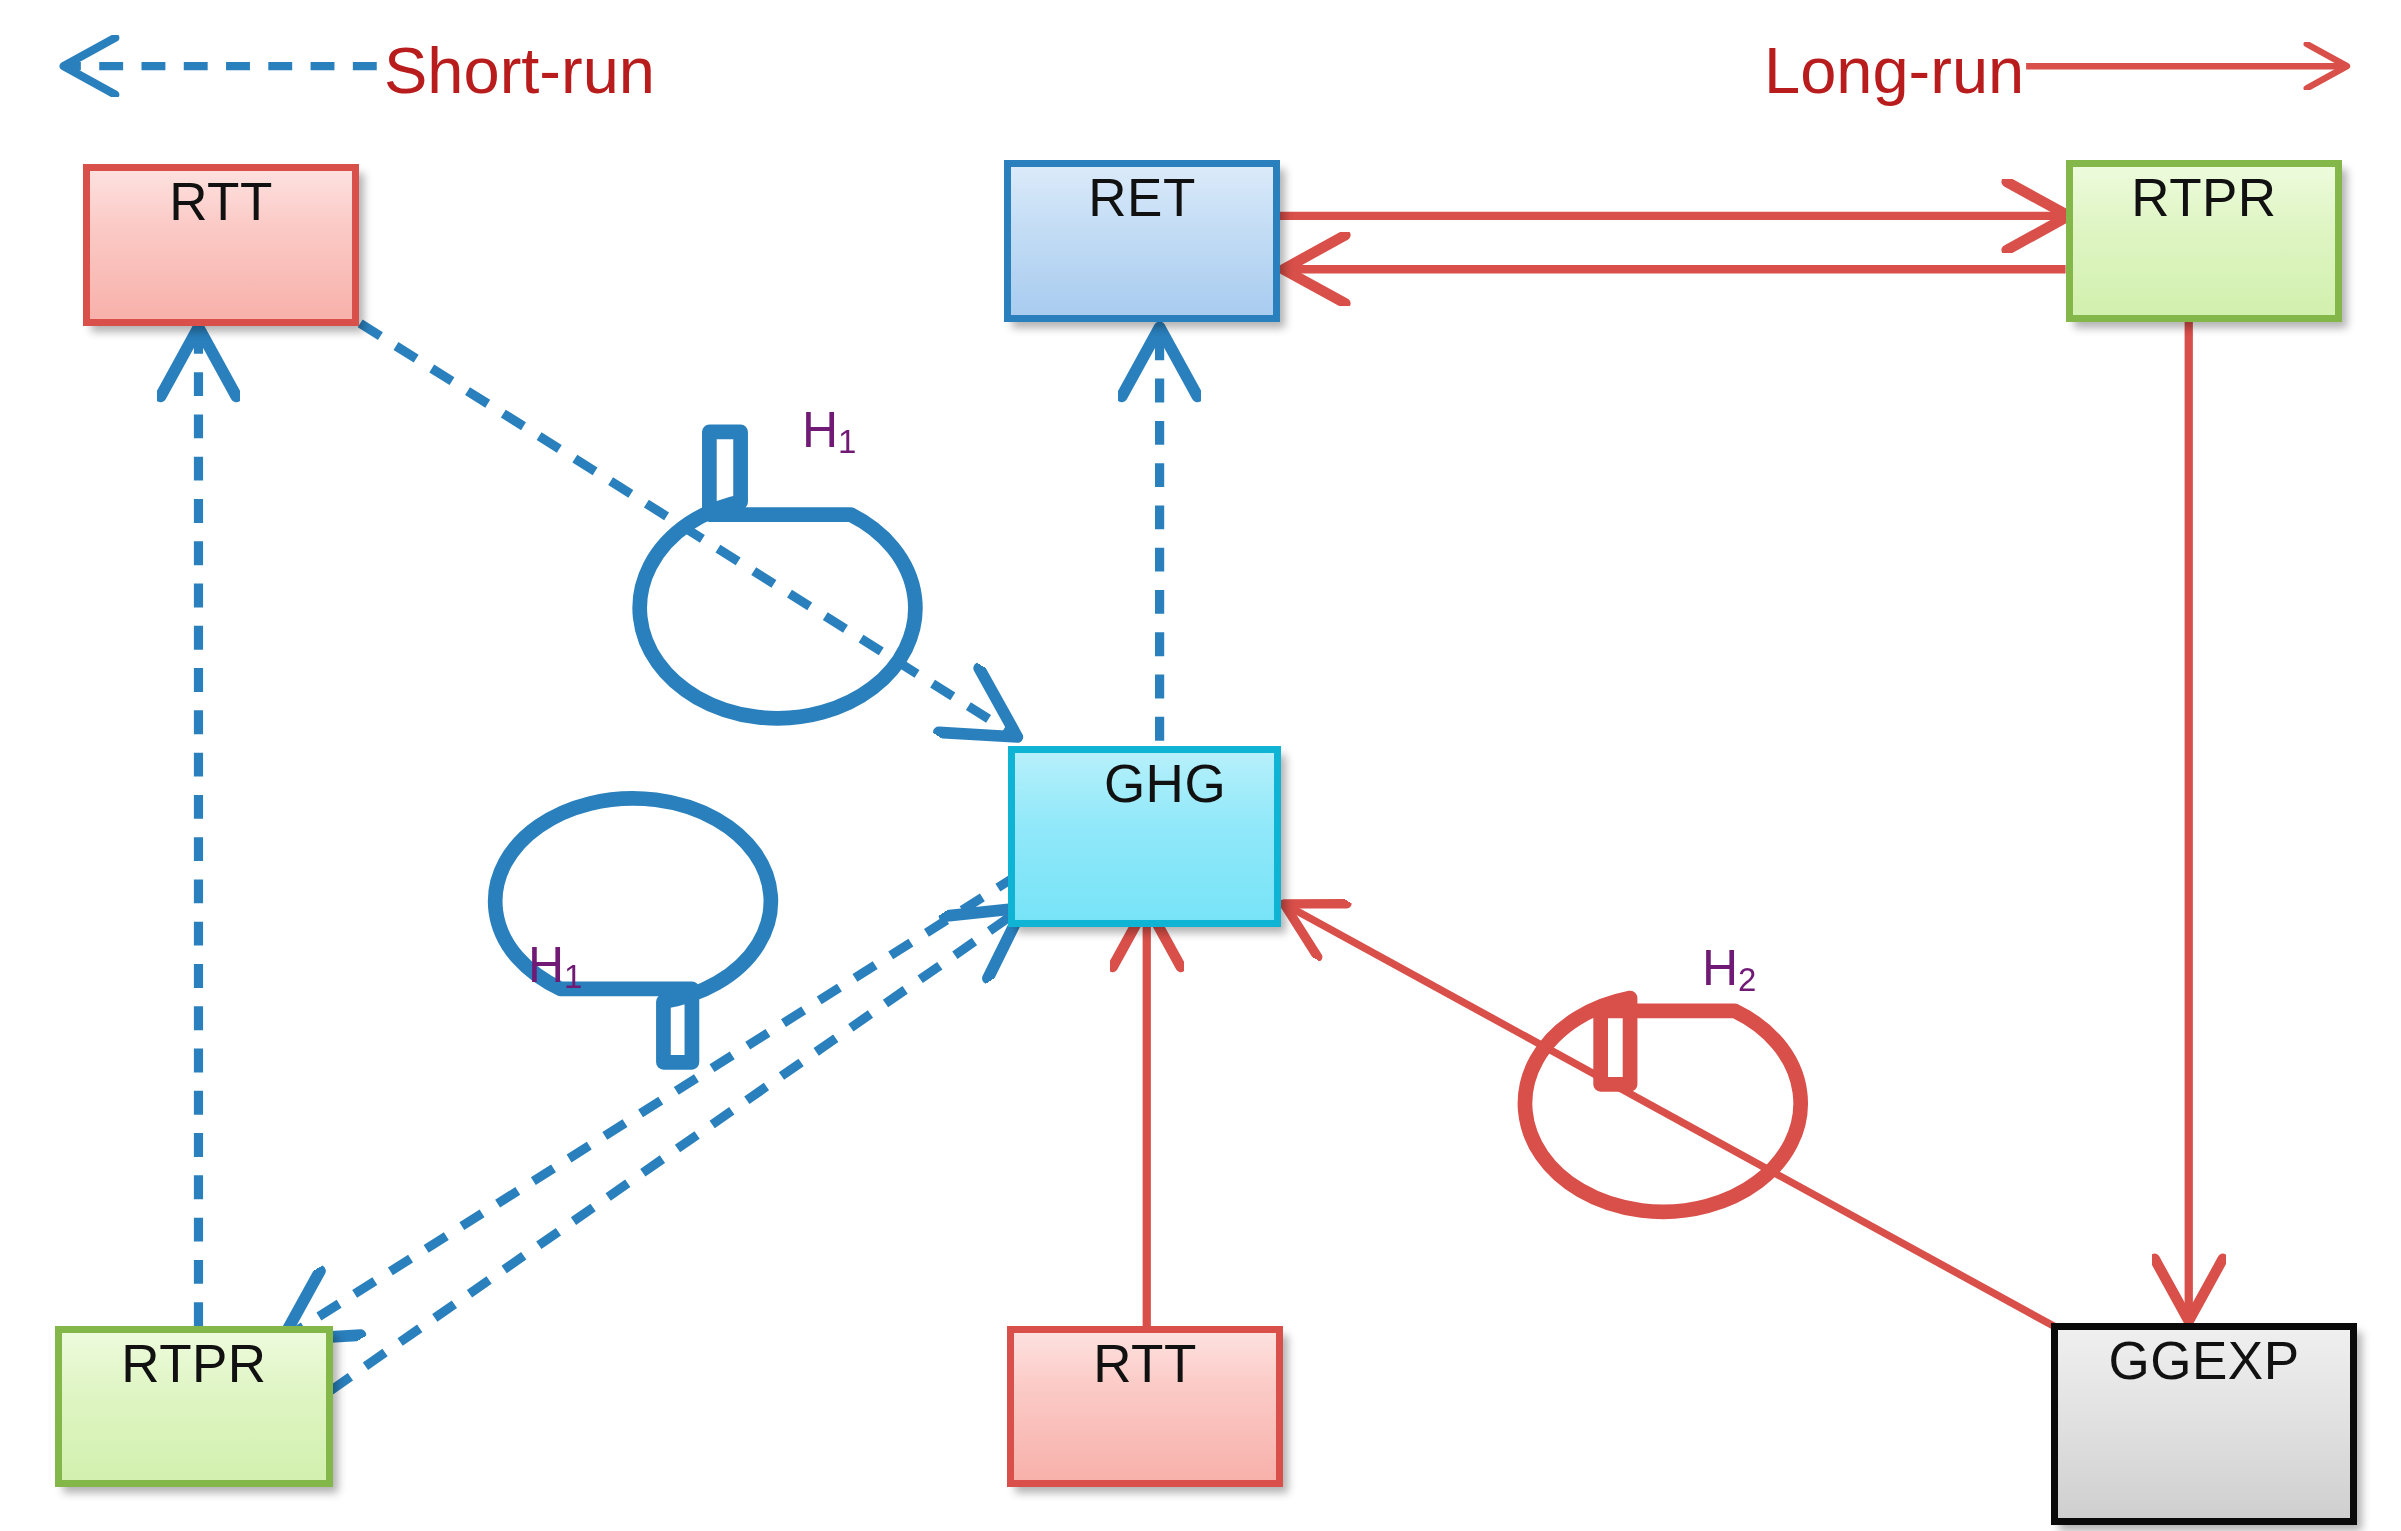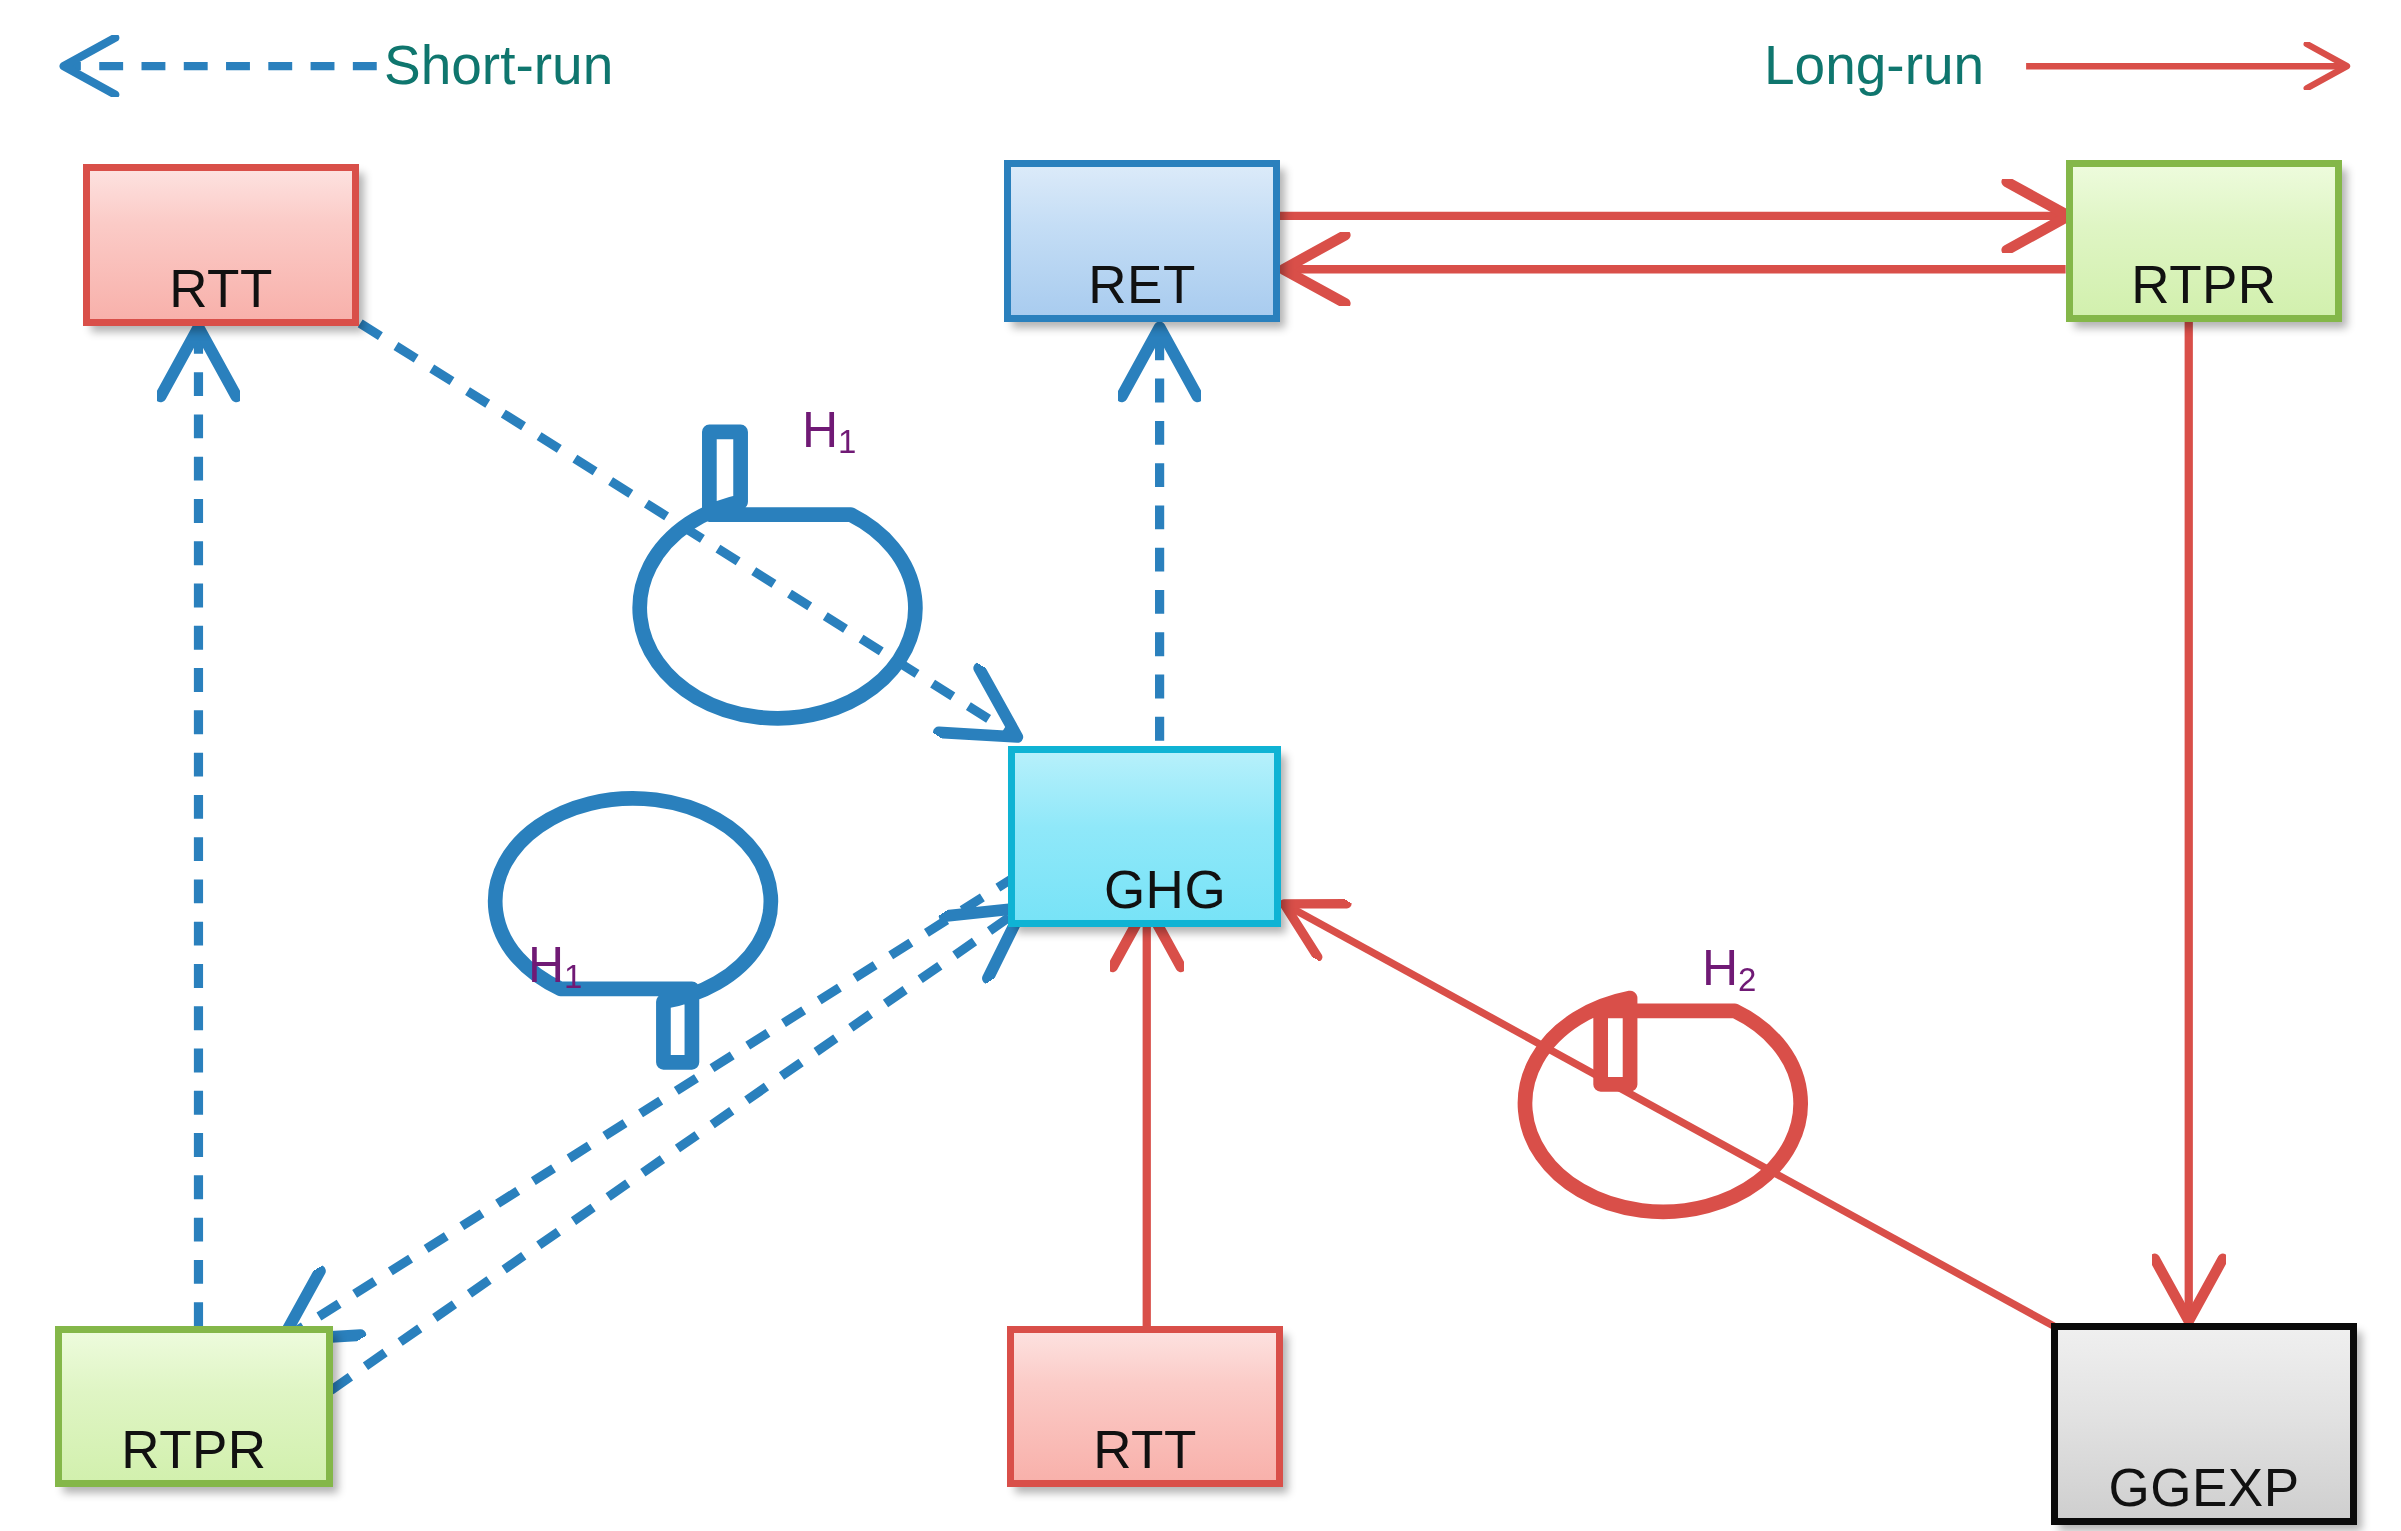--- a/index.html
+++ b/index.html
@@ -25,21 +25,21 @@
     position: absolute;
     left: 0; top: 0;
     width: 2401px;
     height: 1531px;
     overflow: visible;
   }
   .node {
     position: absolute;
     box-sizing: border-box;
     display: flex;
-    align-items: flex-end;
+    align-items: flex-start;
     justify-content: center;
     font-family: "Liberation Sans", sans-serif;
     font-size: 53px;
     color: #111111;
     letter-spacing: 0.5px;
     box-shadow: 6.4px 7.4px 8.3px -1.8px rgba(0,0,0,0.30);
   }
   .node-red {
     background: linear-gradient(to bottom, #fde1df 0%, #fbcbc7 35%, #f8b1ab 100%);
     border: 7.4px solid #d94f49;
@@ -56,22 +56,22 @@
     background: linear-gradient(to bottom, #b6f0fb 0%, #8fe8f9 45%, #78e3f7 100%);
     border: 7.4px solid #0fb3d4;
   }
   .node-gray {
     background: linear-gradient(to bottom, #efefef 0%, #e2e2e2 45%, #cfcfcf 100%);
     border: 7.4px solid #0a0a0a;
   }
   .legend {
     position: absolute;
     font-family: "Liberation Sans", sans-serif;
-    font-size: 55px;
-    color: #0f766e;
+    font-size: 65px;
+    color: #b91c1c;
     white-space: nowrap;
   }
   .bubble-label {
     position: absolute;
     font-family: "Liberation Sans", sans-serif;
     font-size: 50px;
     color: #701a75;
     white-space: nowrap;
   }
   .bubble-label sub {

